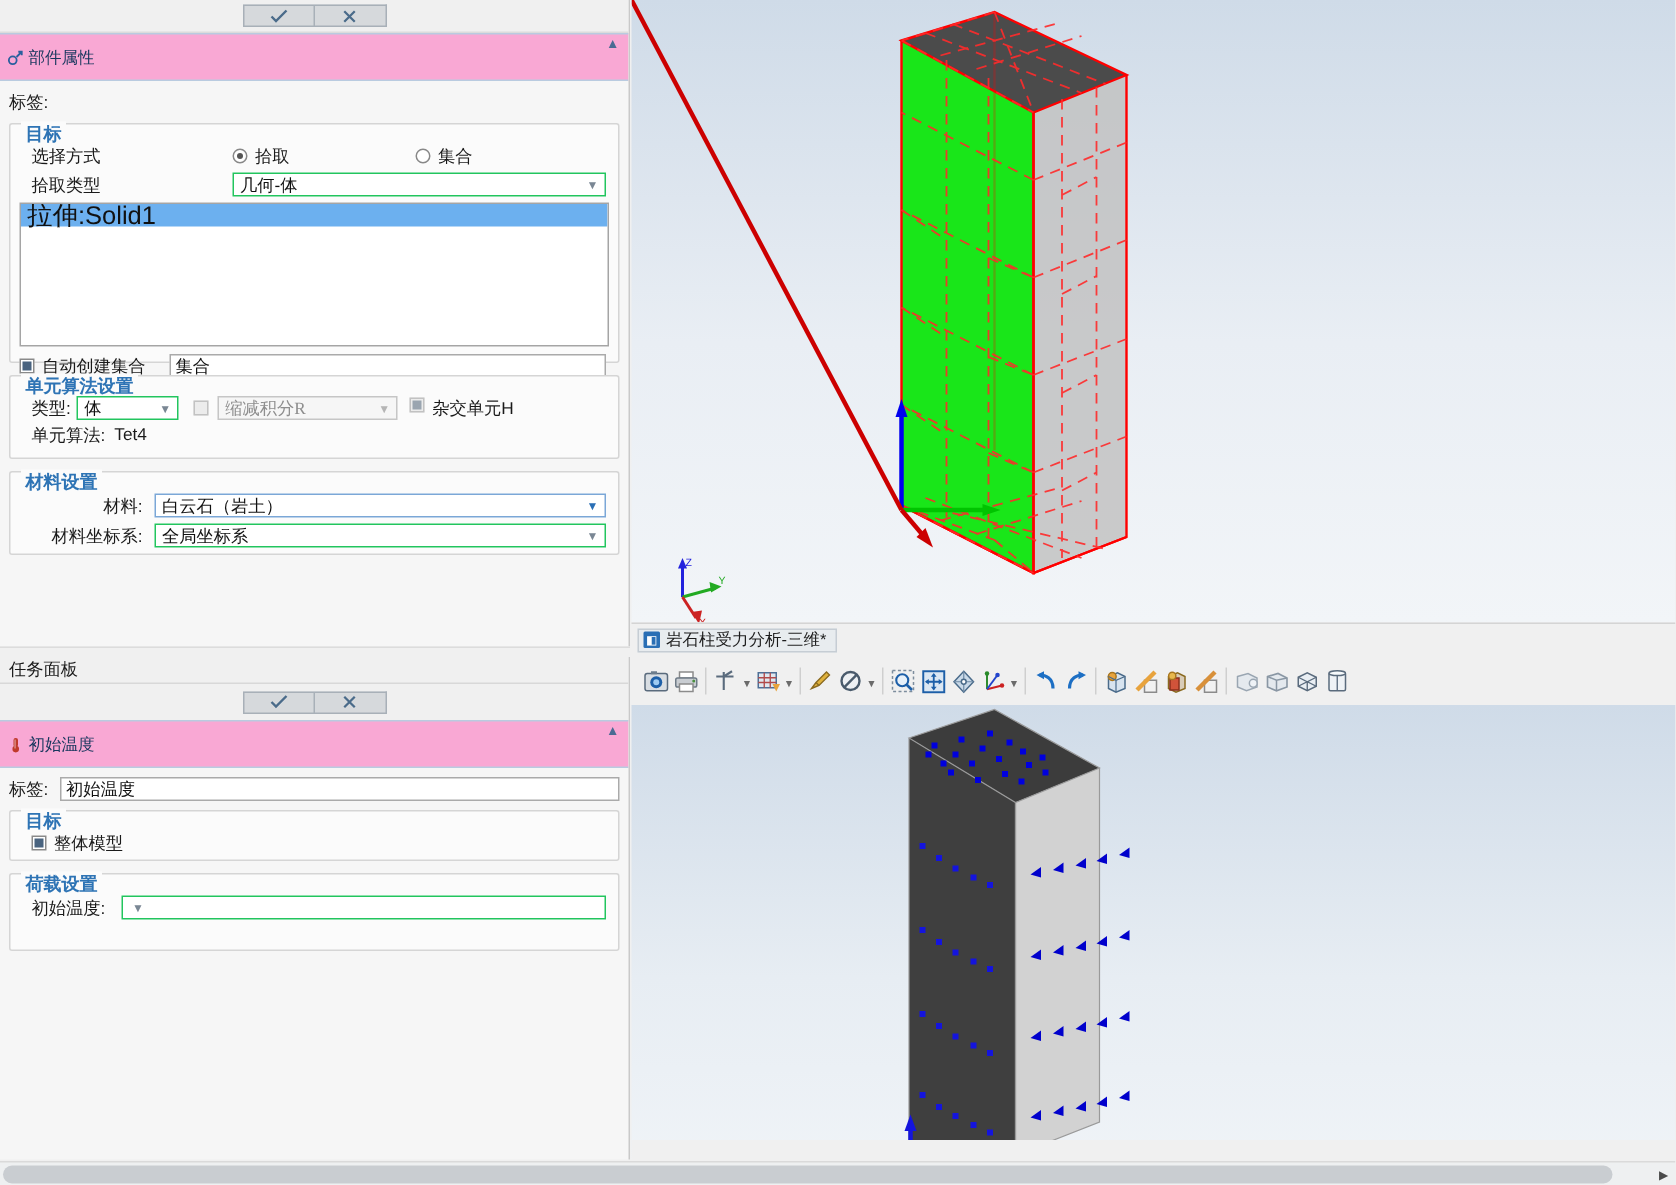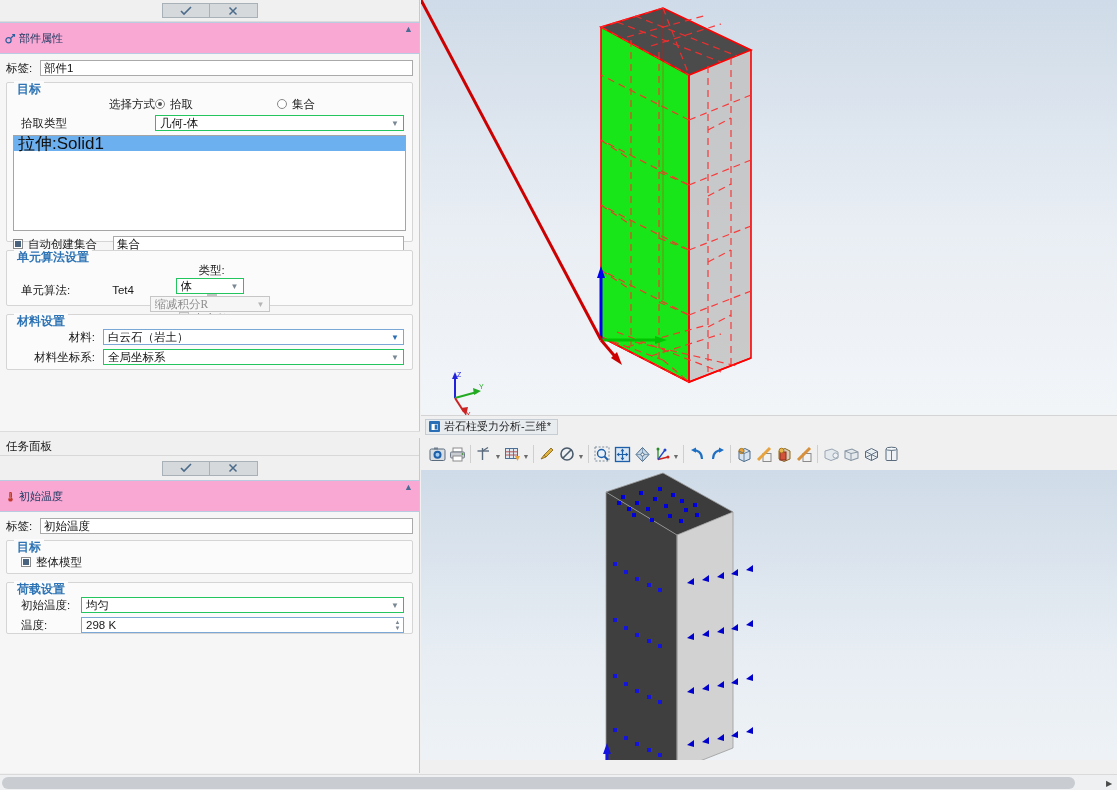--- a/index.html
+++ b/index.html
@@ -212,28 +212,27 @@
           <circle cx="3.5" cy="7.2" r="2.6" fill="none" stroke="#2a5f9e" stroke-width="1.2"></circle>
           <path d="M6 5 L9.5 1.5 M7.2 1.5 L9.5 1.5 L9.5 3.8" stroke="#2a5f9e" stroke-width="1.2" fill="none"></path>
         </svg>
       </span>
       <span>部件属性</span>
       <span class="collapse">▲</span>
     </div>
 
     <div class="row" style="margin-top:4px;">
       <span class="lbl" style="width:34px;">标签:</span>
-      <input class="txtinput" style="flex: 1 1 0%;" value="部件1">
     </div>
 
     <div class="group" style="height:160px;">
       <span class="group-cap">目标</span>
 
       <div class="row" style="height:18px;padding:0 2px;">
-        <span class="lbl" style="width:142px;padding-left:8px;text-align:right;">选择方式</span>
+        <span class="lbl" style="width:142px;padding-left:8px;">选择方式</span>
         <span style="display:flex;align-items:center;width:122px;">
           <span class="radio on"></span>
           <span class="lbl">拾取</span>
         </span>
         <span style="display:flex;align-items:center;">
           <span class="radio"></span>
           <span class="lbl">集合</span>
         </span>
       </div>
 
@@ -254,38 +253,38 @@
           <span class="chk on"></span>
           <span class="lbl">自动创建集合</span>
         </span>
         <input class="txtinput" style="flex: 1 1 0%; margin-right: 2px;" value="集合">
       </div>
     </div>
 
     <div class="group" style="height:56px;margin-top:8px;">
       <span class="group-cap">单元算法设置</span>
 
-      <div class="row" style="height:18px;padding:0 2px;flex-direction:column;">
+      <div class="row" style="height:18px;padding:0 2px;">
         <span class="lbl" style="padding-left:8px;margin-right:4px;">类型:</span>
         <span class="combo" style="width:68px;">
           <span class="cval">体</span>
           <span class="arr">▼</span>
         </span>
         <span class="chk off dis" style="margin:0 6px 0 10px;"></span>
         <span class="combo disabled" style="width:120px;font-family:Liberation Serif, serif;">
           <span class="cval">缩减积分R</span>
           <span class="arr">▼</span>
         </span>
         <span style="display:flex;align-items:flex-start;margin-left:8px;">
           <span class="chk on dis"></span>
           <span class="lbl">杂交单元H</span>
         </span>
       </div>
 
-      <div class="row" style="height:18px;padding:0 2px;gap:36px;">
+      <div class="row" style="height:18px;padding:0 2px;">
         <span class="lbl" style="padding-left:8px;margin-right:6px;">单元算法:</span>
         <span class="lbl">Tet4</span>
       </div>
     </div>
 
     <div class="group" style="height:56px;margin-top:8px;">
       <span class="group-cap">材料设置</span>
 
       <div class="row" style="height:20px;padding:0 2px;">
         <span class="lbl" style="width:90px;text-align:right;padding-right:8px;">材料:</span>
@@ -354,35 +353,24 @@
         </span>
       </div>
     </div>
 
     <div class="group" style="height:52px;margin-top:8px;">
       <span class="group-cap">荷载设置</span>
 
       <div class="row" style="height:20px;padding:0 2px;">
         <span class="lbl" style="width:68px;padding-left:8px;">初始温度:</span>
         <span class="combo" style="flex:1;margin-right:2px;">
-          <span class="cval">均匀</span>
           <span class="arr">▼</span>
         </span>
       </div>
 
-      <div class="row" style="height:20px;padding:0 2px;">
-        <span class="lbl" style="width:68px;padding-left:8px;">温度:</span>
-        <span class="spin" style="flex:1;margin-right:2px;">
-          <span class="sval">298 K</span>
-          <span class="spinner">
-              <span>▲</span>
-              <span>▼</span>
-            </span>
-        </span>
-      </div>
     </div>
 
   </div>
 
   <div class="vp-top">
     <svg width="696" height="415" viewBox="0 0 696 415">
 
       <polygon points="180,27 242,8 330,50 268,75" fill="#4b4b4b"></polygon>
 
       <polygon points="180,27 268,75 268,382 180,337" fill="#19e619"></polygon>

